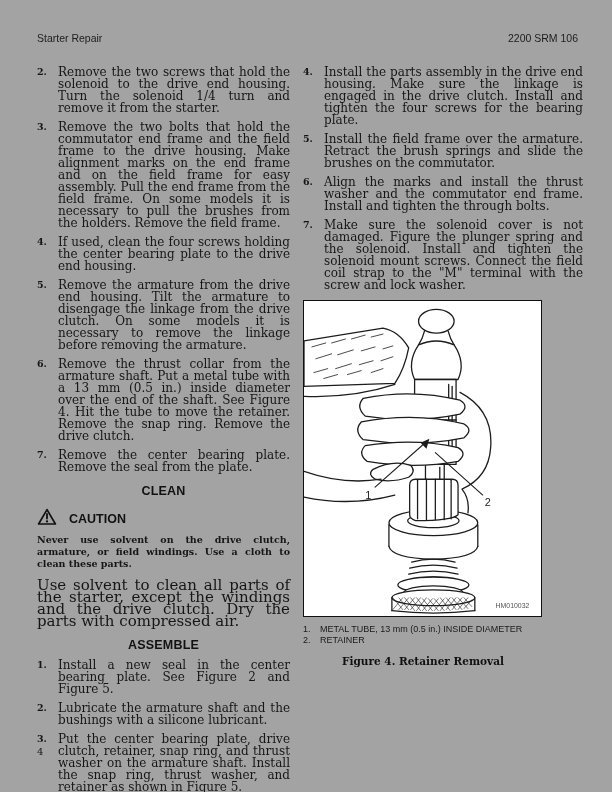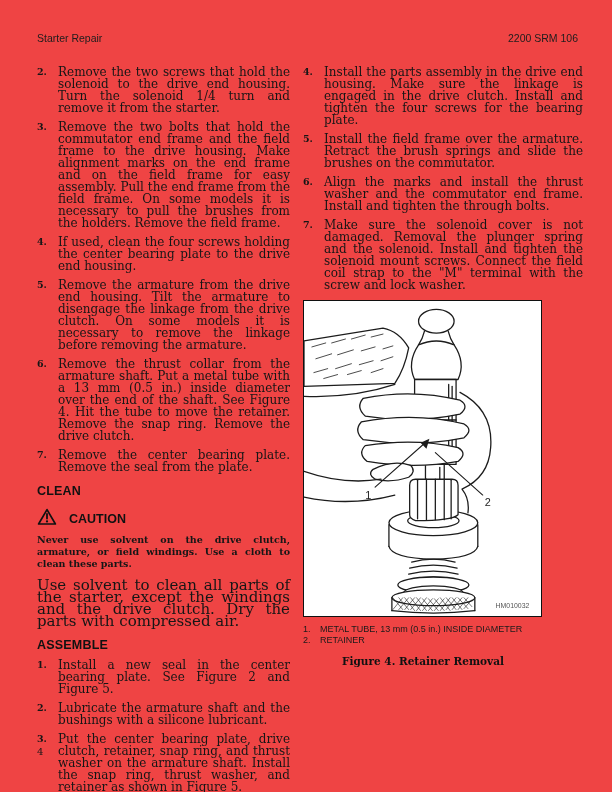--- a/index.html
+++ b/index.html
@@ -1,27 +1,27 @@
 <!DOCTYPE html>
 <html><head>
 <meta charset="utf-8">
 <style>
   html,body{margin:0;padding:0;background:#ffffff;}
-  .page{position:relative;width:612px;height:792px;background:#ef4444;color:#161616;
+  .page{position:relative;width:612px;height:792px;background:#a3a3a3;color:#161616;
         font-family:"DejaVu Serif", serif;overflow:hidden;}
   .hdr{position:absolute;left:37px;right:34px;top:32px;display:flex;justify-content:space-between;
        font-family:"Liberation Sans", sans-serif;font-size:10.5px;color:#1d1d1d;}
   .cols{position:absolute;left:37px;top:66px;display:flex;gap:13px;}
   .col-l{width:253px;}
   .col-r{width:280px;}
   .step{display:flex;margin-bottom:7px;}
   .num{width:21px;flex:0 0 21px;font-weight:bold;font-size:9.5px;line-height:12px;}
   .txt{flex:1;font-size:12px;line-height:12px;text-align:justify;}
   .h1{font-family:"Liberation Sans", sans-serif;font-weight:bold;font-size:12.5px;
-      letter-spacing:.2px;margin:11px 0 7px 0;color:#111;}
+      letter-spacing:.2px;margin:11px 0 7px 0;color:#111;text-align:center;}
   .caution-row{display:flex;align-items:center;gap:12px;margin:10px 0 5px 0;
       font-family:"Liberation Sans", sans-serif;font-weight:bold;font-size:12.5px;color:#111;}
   .bold-p{font-size:9.5px;line-height:12px;font-weight:bold;text-align:justify;margin-bottom:9px;}
   .para{font-size:15px;line-height:12px;text-align:justify;margin-bottom:9px;}
   .figwrap{width:240px;margin-top:9px;}
   .figbox{width:237px;height:315px;border:1.5px solid #101010;background:#fff;}
   .legend{margin-top:7px;font-family:"Liberation Sans", sans-serif;font-size:9px;line-height:11px;color:#1a1a1a;}
   .lrow{display:flex;}
   .lnum{width:17px;flex:0 0 17px;}
   .caption{margin-top:9px;text-align:center;font-size:10.5px;font-weight:bold;color:#111;}
@@ -108,21 +108,21 @@
       <div class="step">
         <span class="num">5.</span>
         <div class="txt">Install the field frame over the armature. Retract the brush springs and slide the brushes on the commutator.</div>
       </div>
       <div class="step">
         <span class="num">6.</span>
         <div class="txt">Align the marks and install the thrust washer and the commutator end frame. Install and tighten the through bolts.</div>
       </div>
       <div class="step">
         <span class="num">7.</span>
-        <div class="txt">Make sure the solenoid cover is not damaged. Removal the plunger spring and the solenoid. Install and tighten the solenoid mount screws. Connect the field coil strap to the "M" terminal with the screw and lock washer.</div>
+        <div class="txt">Make sure the solenoid cover is not damaged. Figure the plunger spring and the solenoid. Install and tighten the solenoid mount screws. Connect the field coil strap to the "M" terminal with the screw and lock washer.</div>
       </div>
 
       <div class="figwrap">
         <div class="figbox">
           <svg width="237" height="315" viewBox="0 0 240 318">
             <g stroke="#1c1c1c" fill="none" stroke-width="1.3" stroke-linejoin="round" stroke-linecap="round">
 
               <path d="M158,92 Q192,110 189,148 Q187,178 160,190 Q168,200 166,214"></path>
 
               <ellipse cx="134" cy="20" rx="18" ry="12" fill="#fff"></ellipse>

